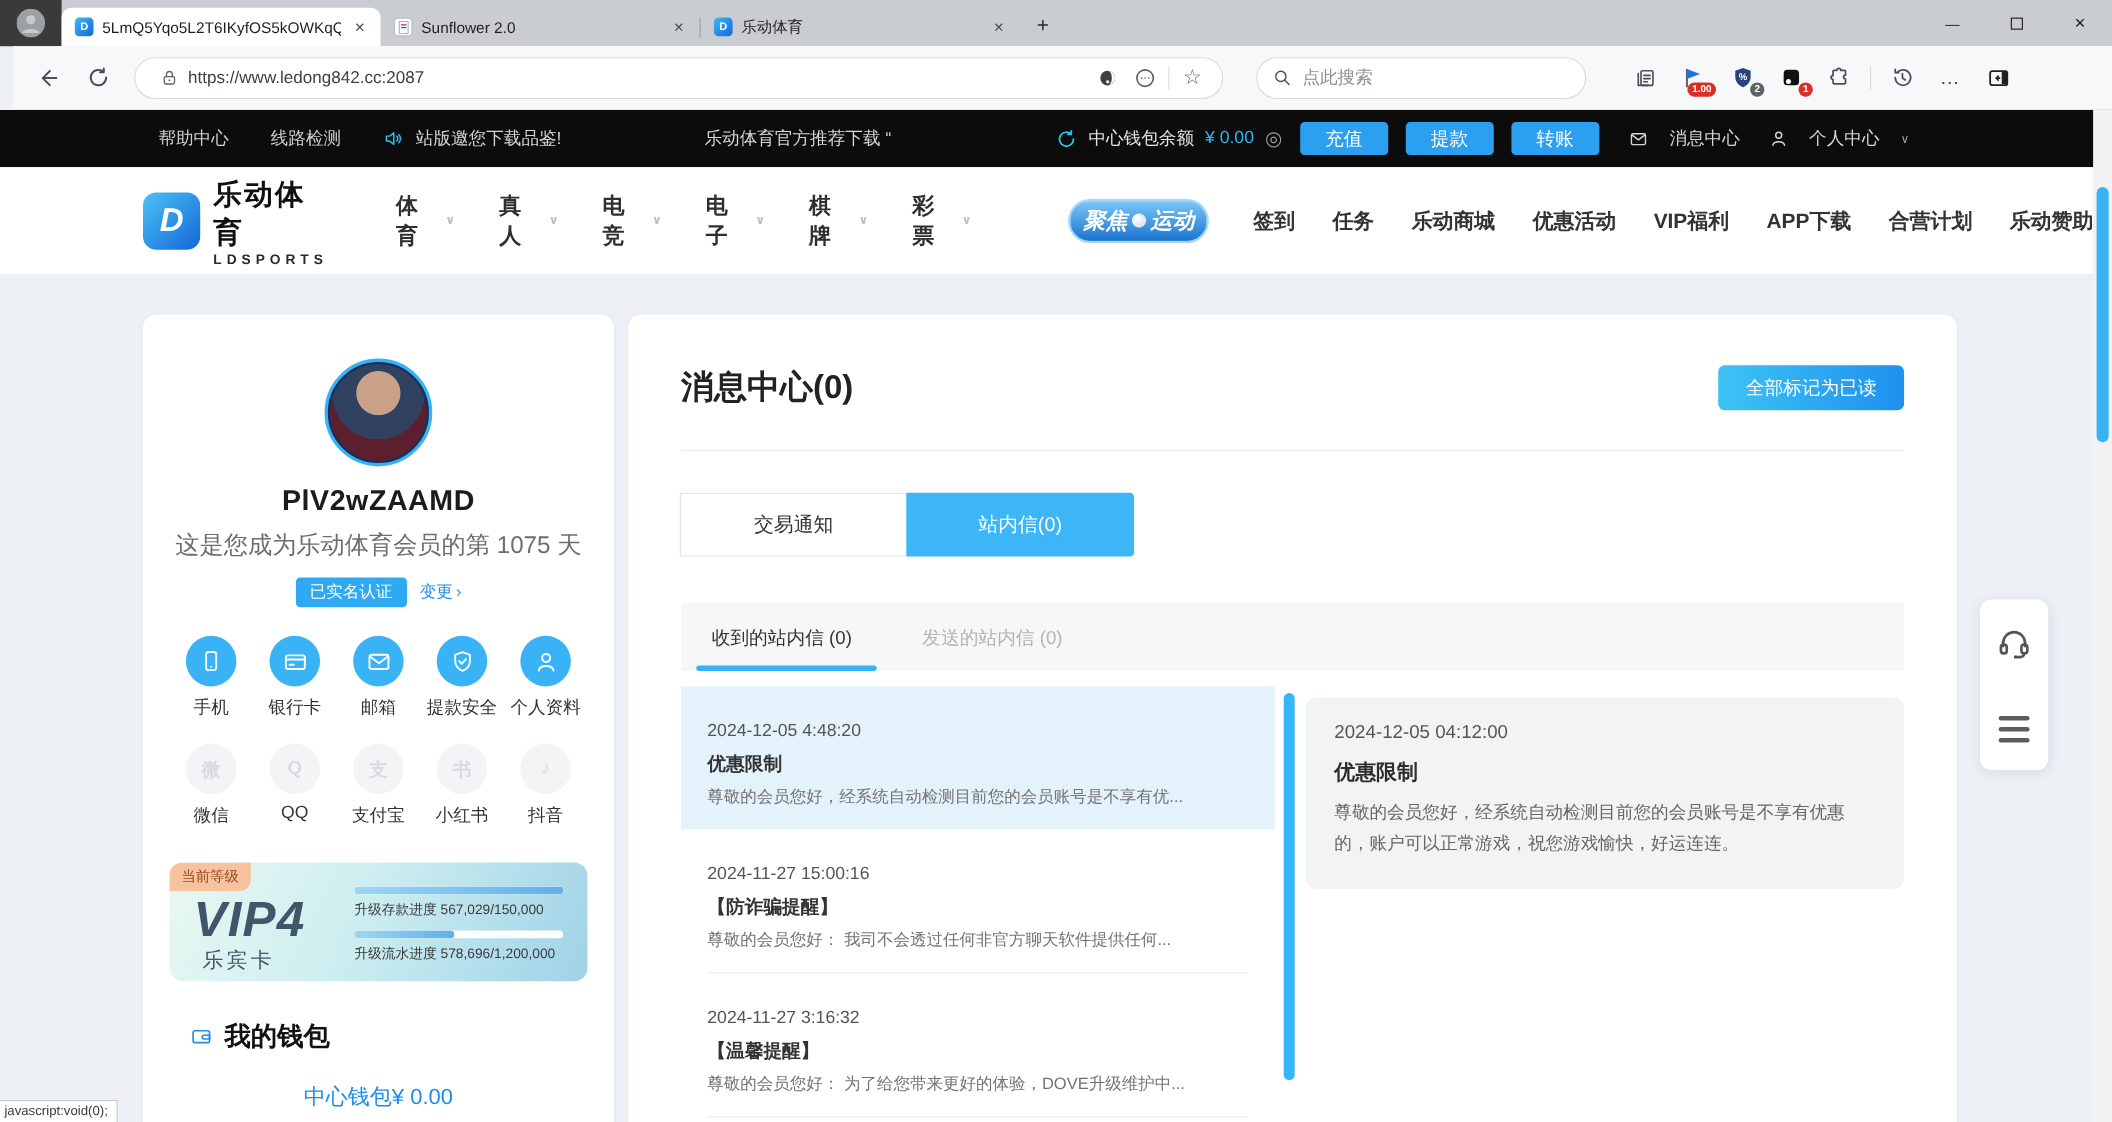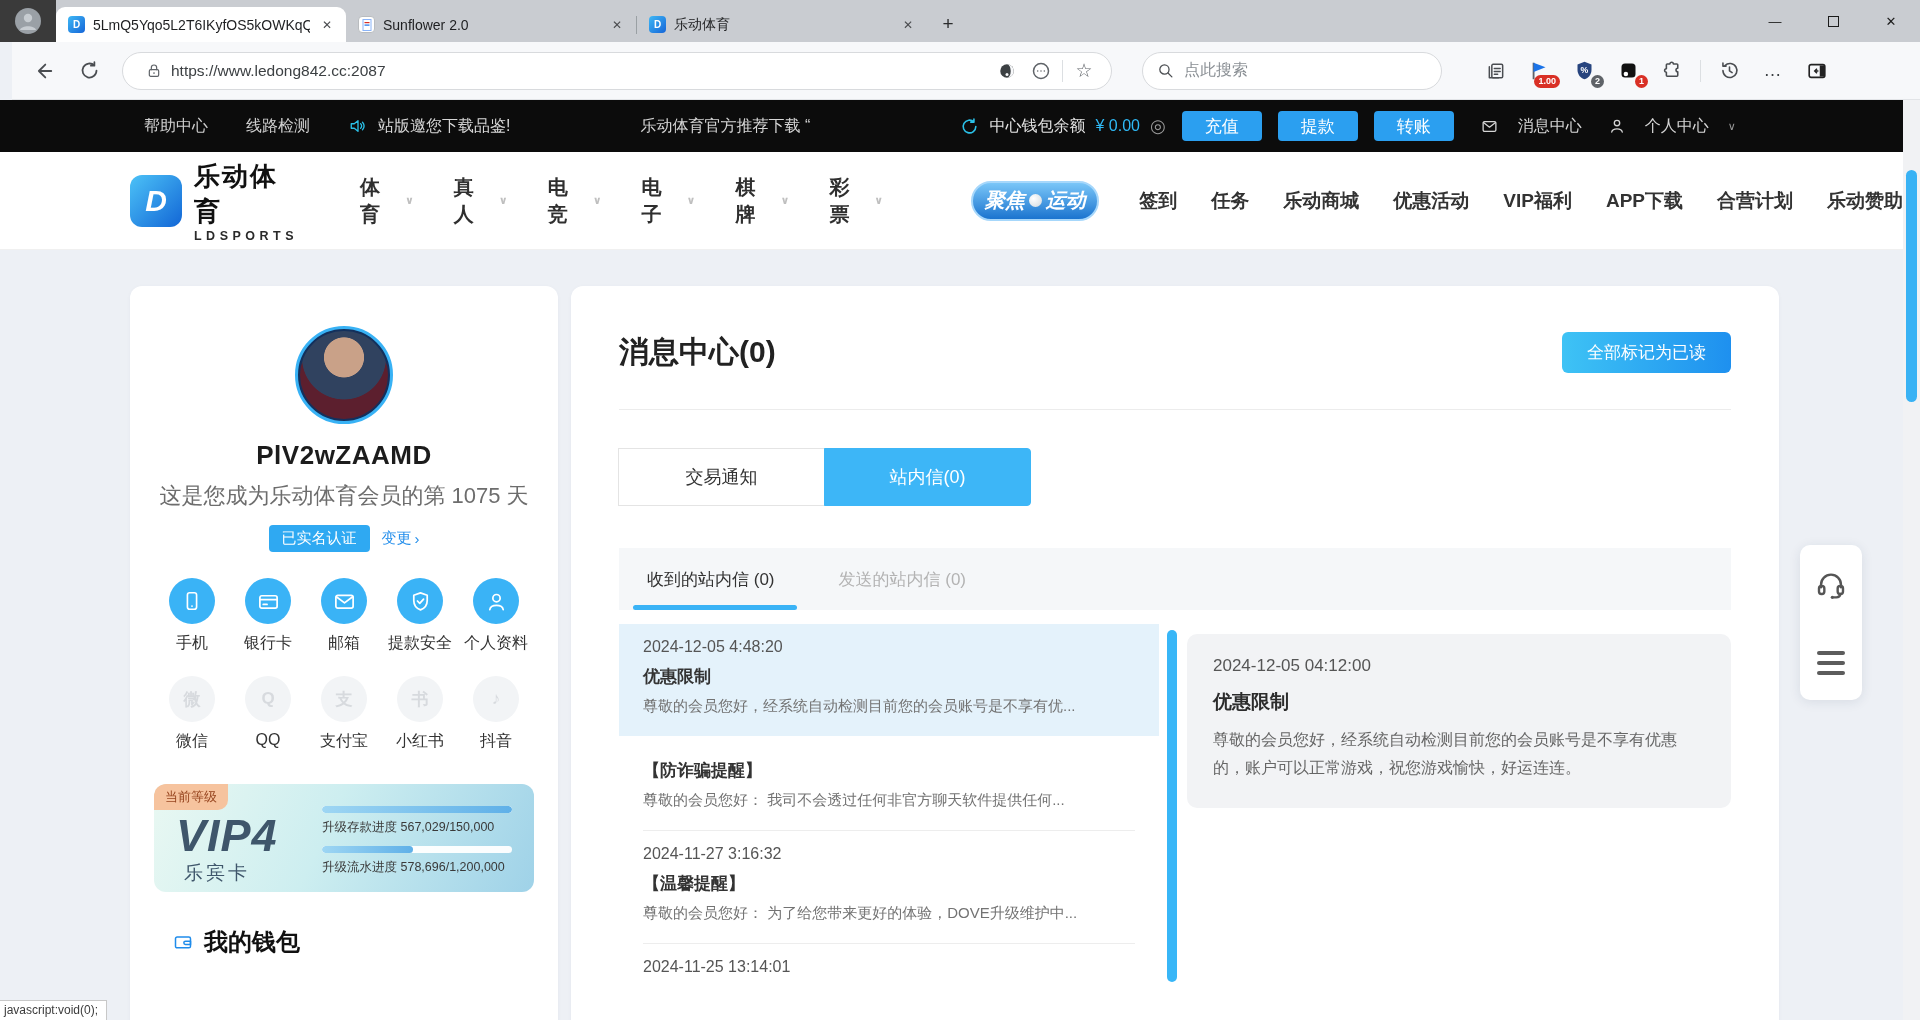--- a/index.html
+++ b/index.html
@@ -103,21 +103,21 @@
   .mtab{width:207px;height:58px;display:flex;align-items:center;justify-content:center;font-size:18px;color:#333;background:#fff;border:1px solid #e4e4e4;margin-left:-1px}
   .mtab.first{border-radius:4px 0 0 4px;margin-left:0}
   .mtab.last{border-radius:0 4px 4px 0}
   .mtab.active{background:#3db6f7;border-color:#3db6f7;color:#fff}
   .subtabs{margin-top:42px;height:62px;background:#f5f7f9;display:flex;align-items:center;padding-left:28px;gap:64px}
   .subtab{position:relative;height:62px;display:flex;align-items:center;font-size:17px;color:#b3b3b3}
   .subtab.active{color:#333}
   .subtab.active .uline{position:absolute;left:-14px;right:-22px;bottom:0;height:5px;border-radius:3px;background:#3ab3f6}
   .msgbody{display:flex;margin-top:14px}
   .msglist{width:540px;position:relative;flex:0 0 auto}
-  .mitem{padding:14px 24px 20px}
+  .mitem{padding:32px 24px 20px}
   .mitem.sel{background:#e4f2fb}
   .mdate{font-size:16px;color:#555}
   .mtitle{margin-top:9px;font-size:17px;font-weight:bold;color:#333}
   .mprev{margin-top:9px;font-size:15px;color:#737373;white-space:nowrap;overflow:hidden;text-overflow:clip;max-width:492px}
   .isep{height:1px;background:#ededed;margin:0 24px}
   .listscroll{position:absolute;right:-18px;top:6px;width:10px;height:352px;border-radius:5px;background:#38b6f7}
   .detail{flex:1;margin-left:28px;margin-top:10px}
   .detailbox{background:#f2f3f5;border-radius:10px;padding:22px 26px 26px}
   .ddate{font-size:17px;color:#555}
   .dtitle{margin-top:13px;font-size:19px;font-weight:bold;color:#2c2c2c}
@@ -464,20 +464,21 @@
         <div class="plabel">升级流水进度 578,696/1,200,000</div>
       </div>
     </div>
     <div class="walletrow">
       <svg class="sv" width="22" height="20" viewBox="0 0 24 24">
           <rect x="3" y="6" width="18" height="13" rx="2"></rect>
           <path d="M15 11h6v4h-6a2 2 0 0 1 0-4z"></path>
         </svg>
       <span class="wt">我的钱包</span>
     </div>
+    <div class="balance">中心钱包¥ 0.00</div>
 
   </div>
 
   <div class="card msg-card">
     <div class="msghead">
       <div class="msgtitle">消息中心(0)</div>
       <div class="markall">全部标记为已读</div>
     </div>
     <div class="hdivide"></div>
     <div class="tabsrow">
@@ -494,20 +495,21 @@
         </div>
     </div>
     <div class="msgbody">
       <div class="msglist">
         <div class="mitem sel">
           <div class="mdate">2024-12-05 4:48:20</div>
           <div class="mtitle">优惠限制</div>
           <div class="mprev">尊敬的会员您好，经系统自动检测目前您的会员账号是不享有优...</div>
         </div>
         <div class="mitem">
+          <div class="mdate">2024-11-27 15:00:16</div>
           <div class="mtitle">【防诈骗提醒】</div>
           <div class="mprev">尊敬的会员您好： 我司不会透过任何非官方聊天软件提供任何...</div>
         </div>
         <div class="isep"></div>
         <div class="mitem">
           <div class="mdate">2024-11-27 3:16:32</div>
           <div class="mtitle">【温馨提醒】</div>
           <div class="mprev">尊敬的会员您好： 为了给您带来更好的体验，DOVE升级维护中...</div>
         </div>
         <div class="isep"></div>

